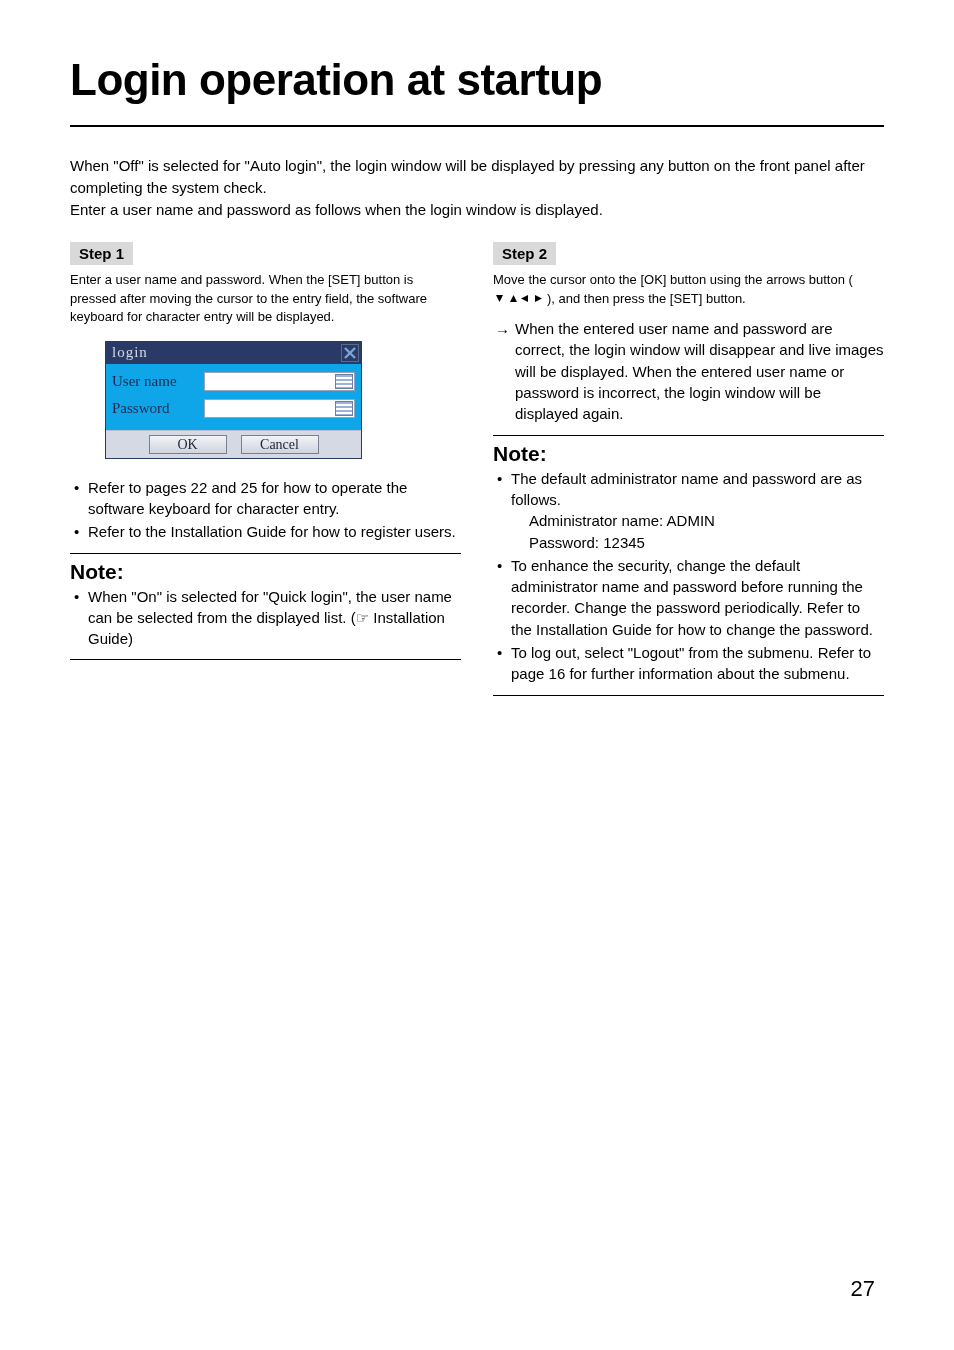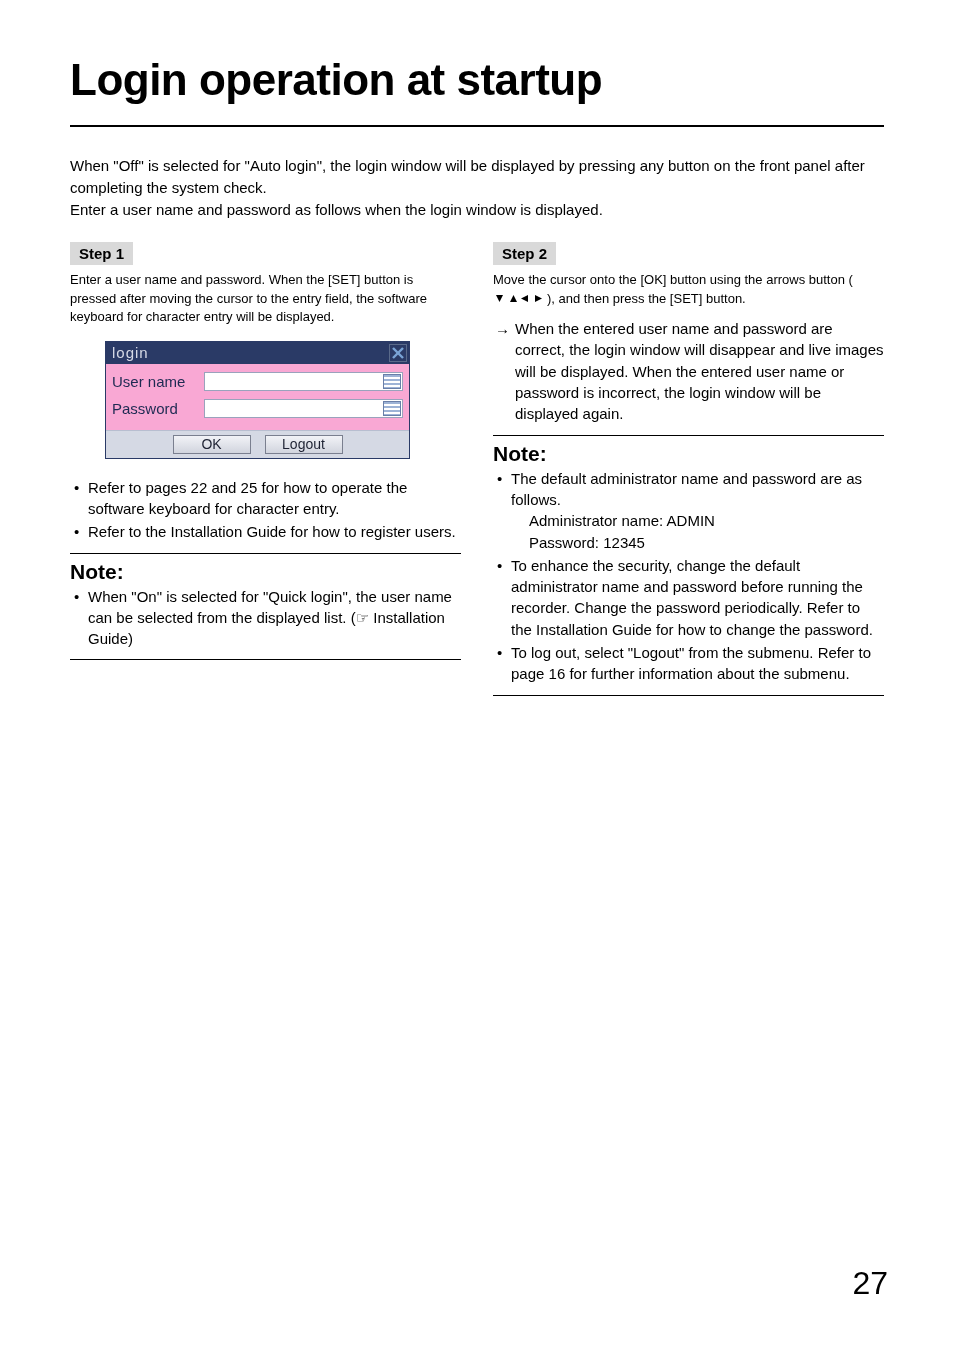--- a/index.html
+++ b/index.html
@@ -89,23 +89,24 @@
   }
   .arrow-item::before {
     content: "→";
     position: absolute;
     left: 2px;
     top: 0;
   }
   
   .login-fig {
     margin: 14px 0 18px 35px;
-    width: 305px;
+    width: 257px;
     border: 1px solid #2a3a66;
     font-size: 0;
+    font-family: Liberation Serif, serif;
   }
   .login-titlebar {
     background: #2a3a66;
     color: #d6dae6;
     height: 22px;
     display: flex;
     align-items: center;
     justify-content: space-between;
     padding: 0 2px 0 6px;
     font-size: 15px;
@@ -114,21 +115,21 @@
   .login-close {
     width: 18px;
     height: 18px;
     border: 1px solid #5a6a8a;
     display: flex;
     align-items: center;
     justify-content: center;
   }
   .login-close svg { display: block; }
   .login-body {
-    background: #f9a8d4;
+    background: #0ea5e9;
     padding: 6px 6px 6px 6px;
   }
   .login-row {
     display: flex;
     align-items: center;
     height: 24px;
     margin-bottom: 3px;
   }
   .login-label {
     width: 92px;
@@ -166,23 +167,23 @@
     height: 19px;
     border: 1px solid #7a7f8f;
     background: linear-gradient(#f2f3f7, #d1d4de);
     font-size: 14px;
     color: #1e2233;
     text-align: center;
     line-height: 17px;
   }
   .page-number {
     position: absolute;
-    right: 66px;
+    right: 79px;
     bottom: 48px;
-    font-size: 32px;
+    font-size: 22px;
     font-family: Arial, sans-serif;
     text-align: center;
   }
   .arrows-inline svg { vertical-align: -2px; }
 </style>
 </head>
 <body>
 
 <div class="page">
   <h1 class="title">Login operation at startup</h1>
@@ -216,21 +217,21 @@
           </div>
           <div class="login-row">
             <div class="login-label">Password</div>
             <div class="login-input">
               <span class="kbd-icon"></span>
             </div>
           </div>
         </div>
         <div class="login-footer">
           <div class="login-btn">OK</div>
-          <div class="login-btn">Logout</div>
+          <div class="login-btn">Cancel</div>
         </div>
       </div>
 
       <ul class="body">
         <li>Refer to pages 22 and 25 for how to operate the software keyboard for character entry.</li>
         <li>Refer to the Installation Guide for how to register users.</li>
       </ul>
 
       <hr class="hr">
       <div class="note-title">Note:</div>

